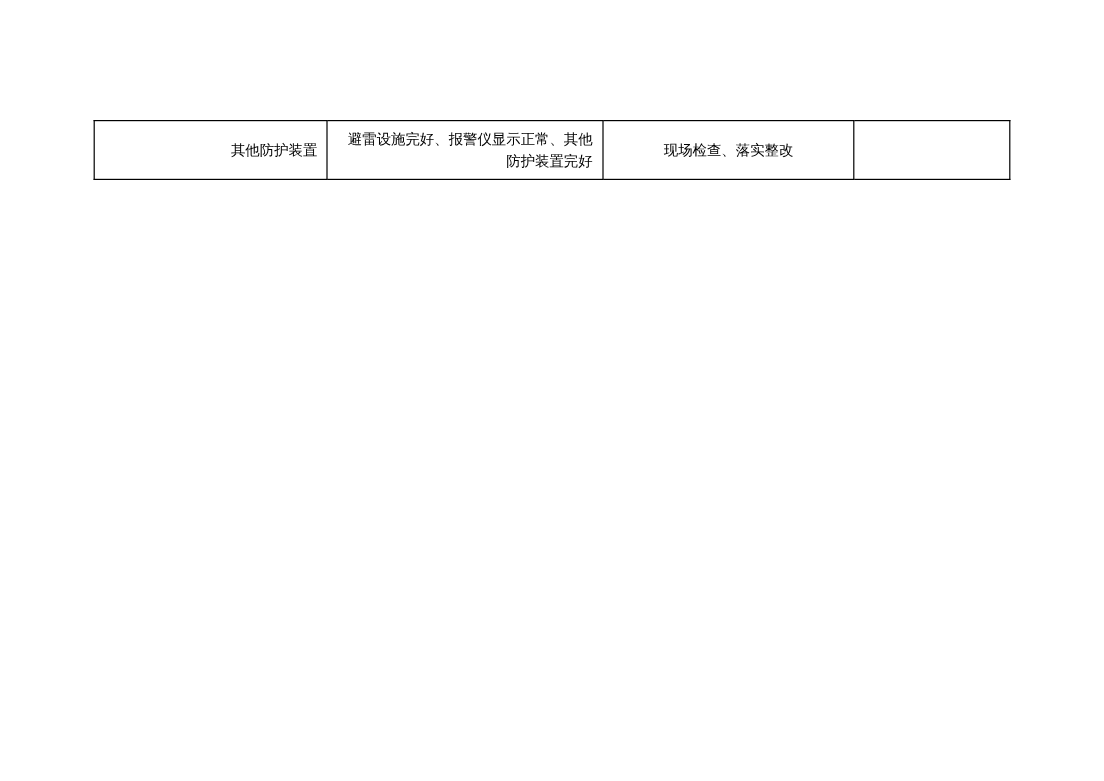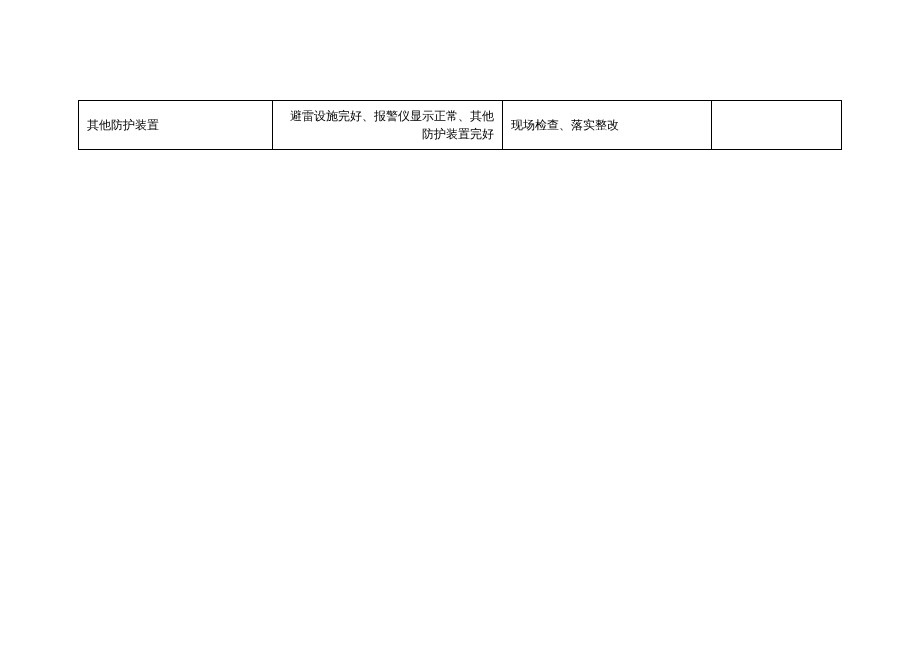--- a/index.html
+++ b/index.html
@@ -23,29 +23,29 @@
       width: 100%;
     }
     td {
       border: 1px solid #000000;
       padding: 6px 8px;
       vertical-align: middle;
       line-height: 1.5;
     }
     .col1 {
       width: 195px;
-      text-align: left;
+      text-align: right;
     }
     .col2 {
       width: 230px;
       text-align: right;
     }
     .col3 {
       width: 210px;
-      text-align: left;
+      text-align: center;
       border-radius: 22px;
     }
     .col4 {
       width: 130px;
     }
   </style>
 </head>
 <body>
 
 <div class="page-container">

